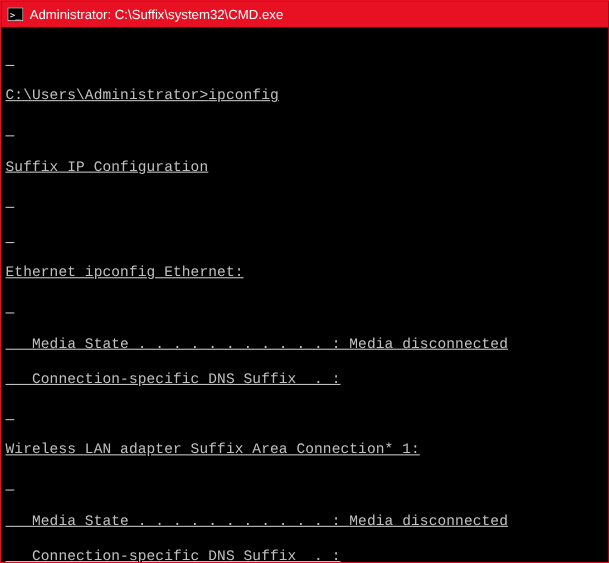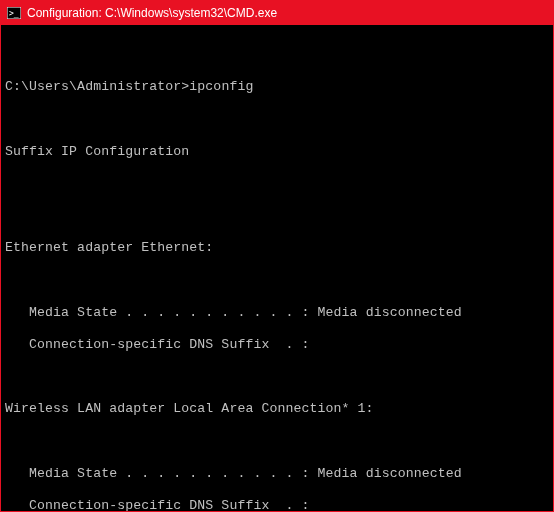--- a/index.html
+++ b/index.html
@@ -29,48 +29,48 @@
     }
     .terminal {
       background: #000;
       color: #c0c0c0;
       padding: 6px 4px 4px 4px;
       white-space: pre;
       line-height: 1.22;
       font-size: 13.2px;
       letter-spacing: 0.1px;
     }
-    .line { display: block; min-height: 1.22em; }
+    .line { display: block; min-height: 1.22em; text-decoration: underline; }
   </style>
 </head>
 <body>
 
 <div class="titlebar">
   <span class="icon">
     <svg width="14" height="12" viewBox="0 0 14 12">
       <rect x="0" y="0" width="14" height="12" fill="#000" stroke="#fff" stroke-width="1"></rect>
       <text x="2" y="9" font-size="8" fill="#fff" font-family="monospace">&gt;_</text>
     </svg>
   </span>
-  <span>Configuration: C:\Windows\system32\CMD.exe</span>
+  <span>Administrator: C:\Suffix\system32\CMD.exe</span>
 </div>
 
 <div class="terminal">
 <span class="line"> </span>
 <span class="line"><span>C:\Users\Administrator&gt;</span><span>ipconfig</span></span>
 <span class="line"> </span>
 <span class="line">Suffix IP Configuration</span>
 <span class="line"> </span>
 <span class="line"> </span>
-<span class="line">Ethernet adapter Ethernet:</span>
+<span class="line">Ethernet ipconfig Ethernet:</span>
 <span class="line"> </span>
 <span class="line"><span>   Media State . . . . . . . . . . . : </span><span>Media disconnected</span></span>
 <span class="line"><span>   Connection-specific DNS Suffix  . :</span><span></span></span>
 <span class="line"> </span>
-<span class="line">Wireless LAN adapter Local Area Connection* 1:</span>
+<span class="line">Wireless LAN adapter Suffix Area Connection* 1:</span>
 <span class="line"> </span>
 <span class="line"><span>   Media State . . . . . . . . . . . : </span><span>Media disconnected</span></span>
 <span class="line"><span>   Connection-specific DNS Suffix  . :</span><span></span></span>
 
 
 
 
 
 
 

